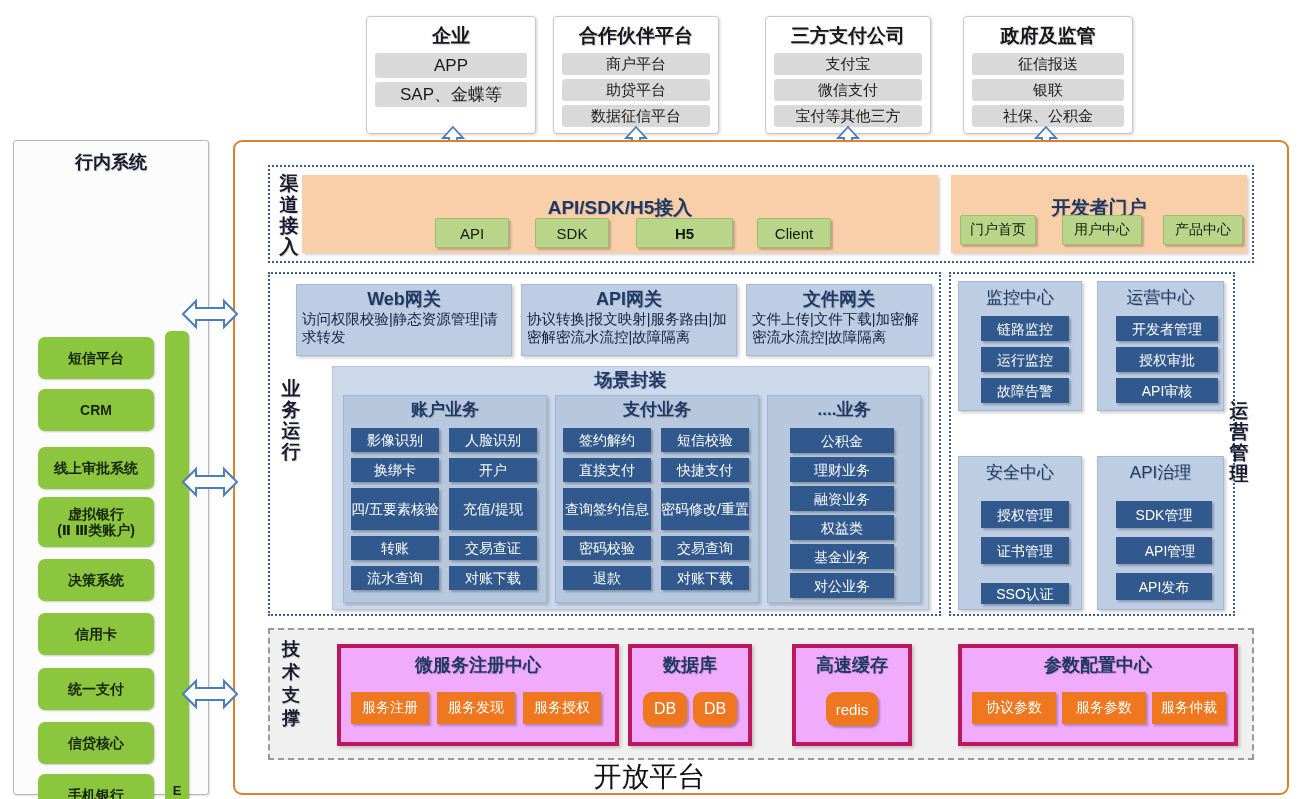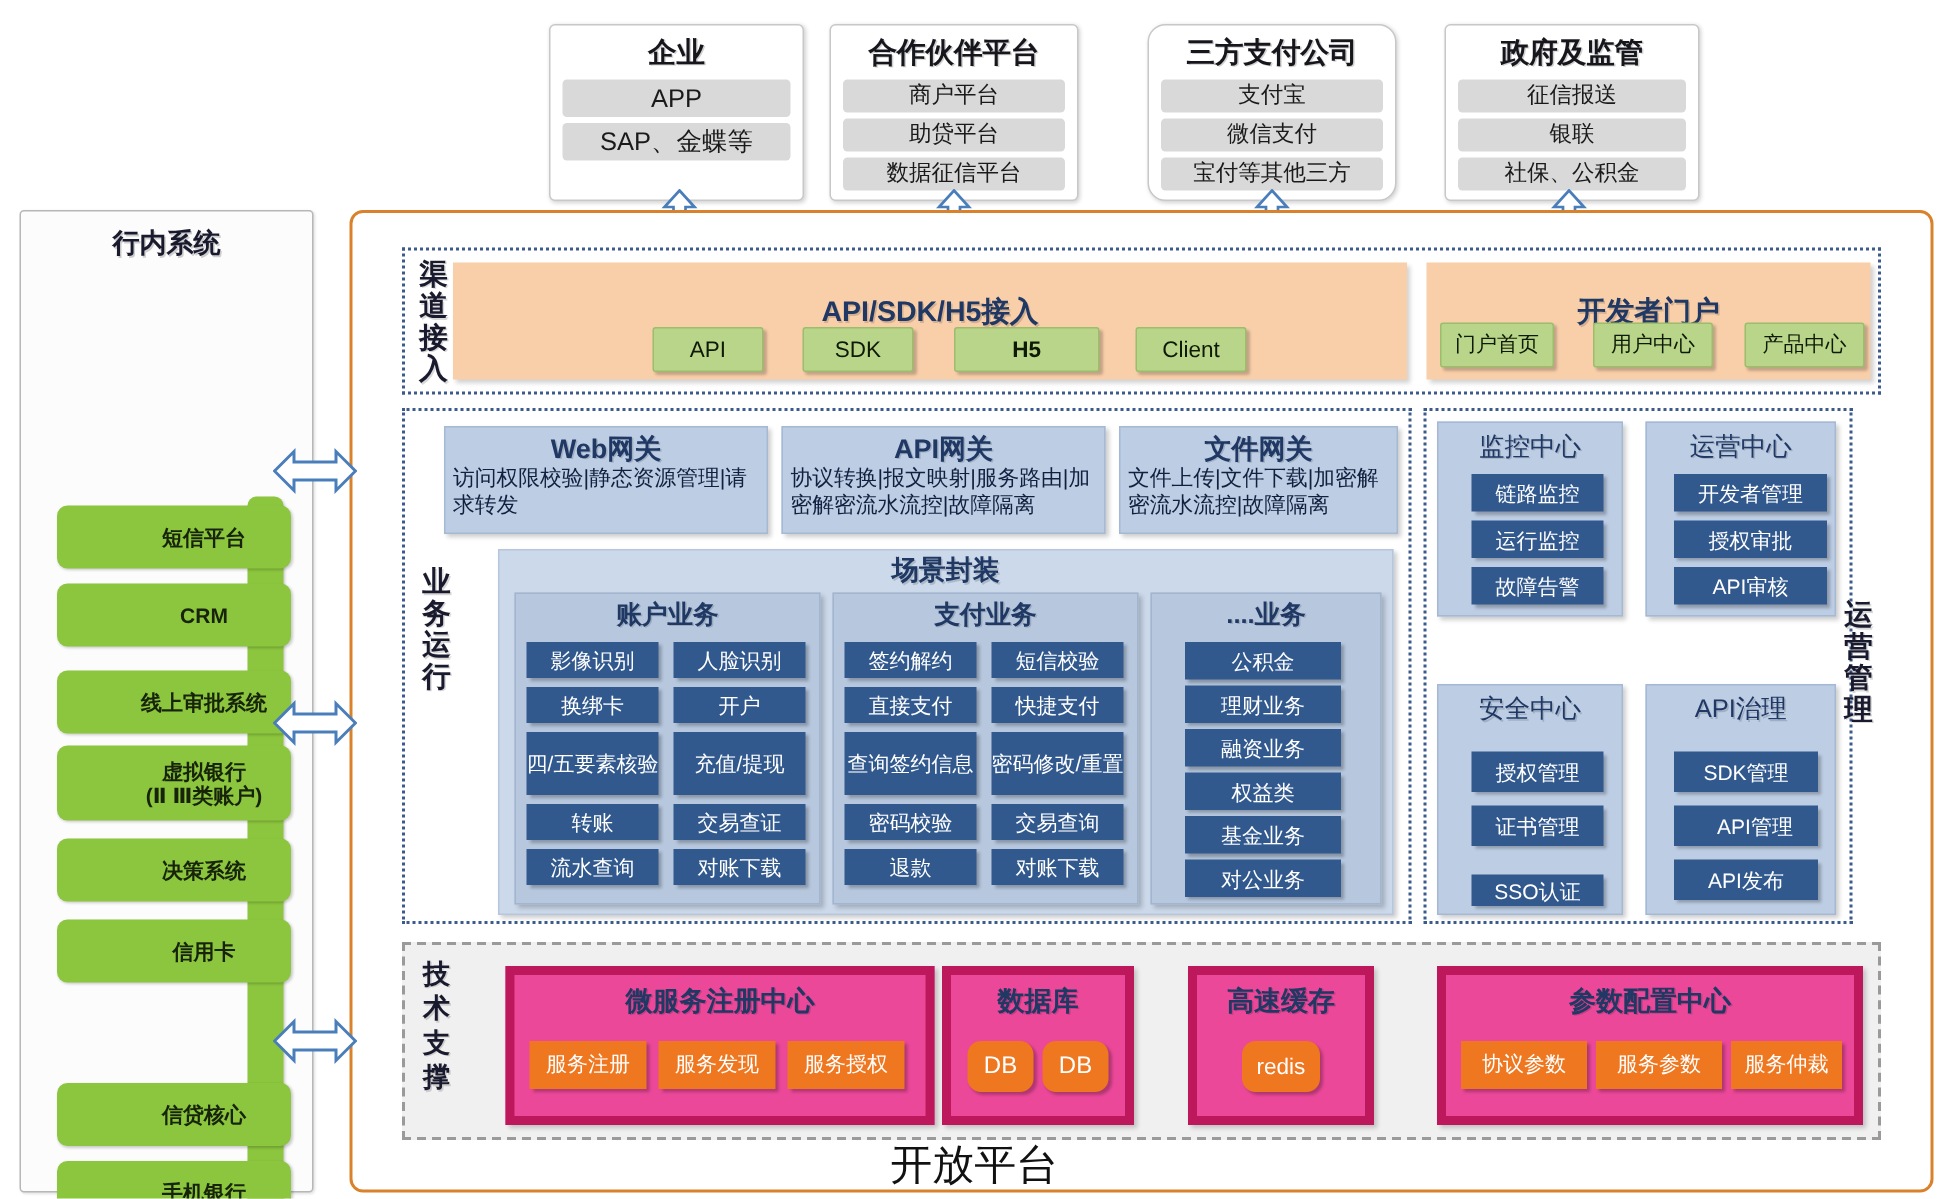--- a/index.html
+++ b/index.html
@@ -23,21 +23,21 @@
 
   
   #inbank{left:13px;top:140px;width:196px;height:655px;
      border:1px solid #b7b7b7;background:#fcfcfc;border-radius:3px;
      box-shadow:1px 1px 2px rgba(0,0,0,.12);}
   #inbank .hd{font-weight:bold;font-size:18px;text-align:center;margin-top:9px;
      text-shadow:1px 1px 0 rgba(0,0,0,.18);}
   .greenchip{position:absolute;left:24px;width:116px;background:#8cc63e;
      border-radius:7px;color:#17240a;font-weight:bold;font-size:14px;
      display:flex;align-items:center;justify-content:center;text-align:center;
-     line-height:16px;box-shadow:1px 1px 2px rgba(0,0,0,.2);padding-left:40px;}
+     line-height:16px;box-shadow:1px 1px 2px rgba(0,0,0,.2);}
   #esb-bar{position:absolute;left:151px;top:190px;width:24px;height:574px;
      background:#8cc63e;border-radius:6px;box-shadow:1px 1px 2px rgba(0,0,0,.2);}
   #esb-bar span{display:block;text-align:center;font-weight:bold;font-size:13px;
      color:#17240a;line-height:15px;}
   #esb-label{position:absolute;top:452px;left:0;right:0;}
 
   
   .dotted{border:2px dotted #3c5a8c;background:#fff;}
   .vlabel{position:absolute;font-weight:bold;font-size:19px;line-height:21px;
      text-align:center;width:26px;text-shadow:1px 1px 0 rgba(0,0,0,.15);}
@@ -76,21 +76,21 @@
   
   #ops-sec{left:949px;top:272px;width:286px;height:344px;}
   .opsbox{position:absolute;background:#bdcde4;border:1px solid #a6b9d4;
      box-shadow:2px 2px 3px rgba(0,0,0,.2);}
   .opsbox .ttl{font-weight:normal;font-size:17px;text-align:center;color:#1f3864;
      line-height:25px;padding-top:3px;text-shadow:1px 1px 0 rgba(0,0,0,.15);}
 
   
   #tech-sec{left:268px;top:628px;width:986px;height:132px;
      border:2px dashed #9a9a9a;background:#f0f0f0;}
-  .techbox{position:absolute;background:#ec4899;border:6px solid #be185d;
+  .techbox{position:absolute;background:#f0abfc;border:4px solid #be185d;
      box-shadow:2px 2px 3px rgba(0,0,0,.2);}
   .techbox .ttl{font-weight:bold;font-size:18px;text-align:center;color:#1f3864;
      line-height:26px;padding-top:4px;text-shadow:1px 1px 0 rgba(0,0,0,.15);}
   .ochip{background:#ee7720;color:#fff;font-size:14px;text-align:center;
      display:flex;align-items:center;justify-content:center;
      box-shadow:2px 2px 2px rgba(0,0,0,.25);}
   .ochip.round{border-radius:9px;}
 
   #platform-title{left:0;top:758px;width:1299px;text-align:center;
      font-size:28px;color:#111;}
@@ -106,21 +106,21 @@
   <div class="extchip big">SAP、金蝶等</div>
 </div>
 
 <div class="abs extbox" style="left:553px;top:16px;width:166px;height:118px;">
   <div class="ttl">合作伙伴平台</div>
   <div class="extchip">商户平台</div>
   <div class="extchip">助贷平台</div>
   <div class="extchip">数据征信平台</div>
 </div>
 
-<div class="abs extbox" style="left:765px;top:16px;width:166px;height:118px;border-radius:12px;">
+<div class="abs extbox" style="left:765px;top:16px;width:166px;height:118px;">
   <div class="ttl">三方支付公司</div>
   <div class="extchip">支付宝</div>
   <div class="extchip">微信支付</div>
   <div class="extchip">宝付等其他三方</div>
 </div>
 
 <div class="abs extbox" style="left:963px;top:16px;width:170px;height:118px;">
   <div class="ttl">政府及监管</div>
   <div class="extchip">征信报送</div>
   <div class="extchip">银联</div>
@@ -150,20 +150,21 @@
         <span>S</span>
     </div>
   </div>
   <div class="greenchip" style="top:196px;height:42px;">短信平台</div>
   <div class="greenchip" style="top:306px;height:42px;">线上审批系统</div>
   <div class="greenchip" style="top:248px;height:42px;">CRM</div>
   <div class="greenchip" style="top:356px;height:50px;white-space:pre-line;">虚拟银行
 (Ⅱ Ⅲ类账户)</div>
   <div class="greenchip" style="top:418px;height:42px;">决策系统</div>
   <div class="greenchip" style="top:472px;height:42px;">信用卡</div>
+  <div class="greenchip" style="top:527px;height:42px;">统一支付</div>
   <div class="greenchip" style="top:581px;height:42px;">信贷核心</div>
   <div class="greenchip" style="top:633px;height:42px;">手机银行</div>
 
 </div>
 
 <svg class="abs arrow-h" style="left:182px;top:294px;" width="56" height="40" viewBox="0 0 56 40">
   <polygon points="1,20 14,7 14,14 42,14 42,7 55,20 42,33 42,26 14,26 14,33" fill="#ffffff" stroke="#4a7ebb" stroke-width="2"></polygon>
 </svg>
 <svg class="abs arrow-h" style="left:182px;top:462px;" width="56" height="40" viewBox="0 0 56 40">
   <polygon points="1,20 14,7 14,14 42,14 42,7 55,20 42,33 42,26 14,26 14,33" fill="#ffffff" stroke="#4a7ebb" stroke-width="2"></polygon>

